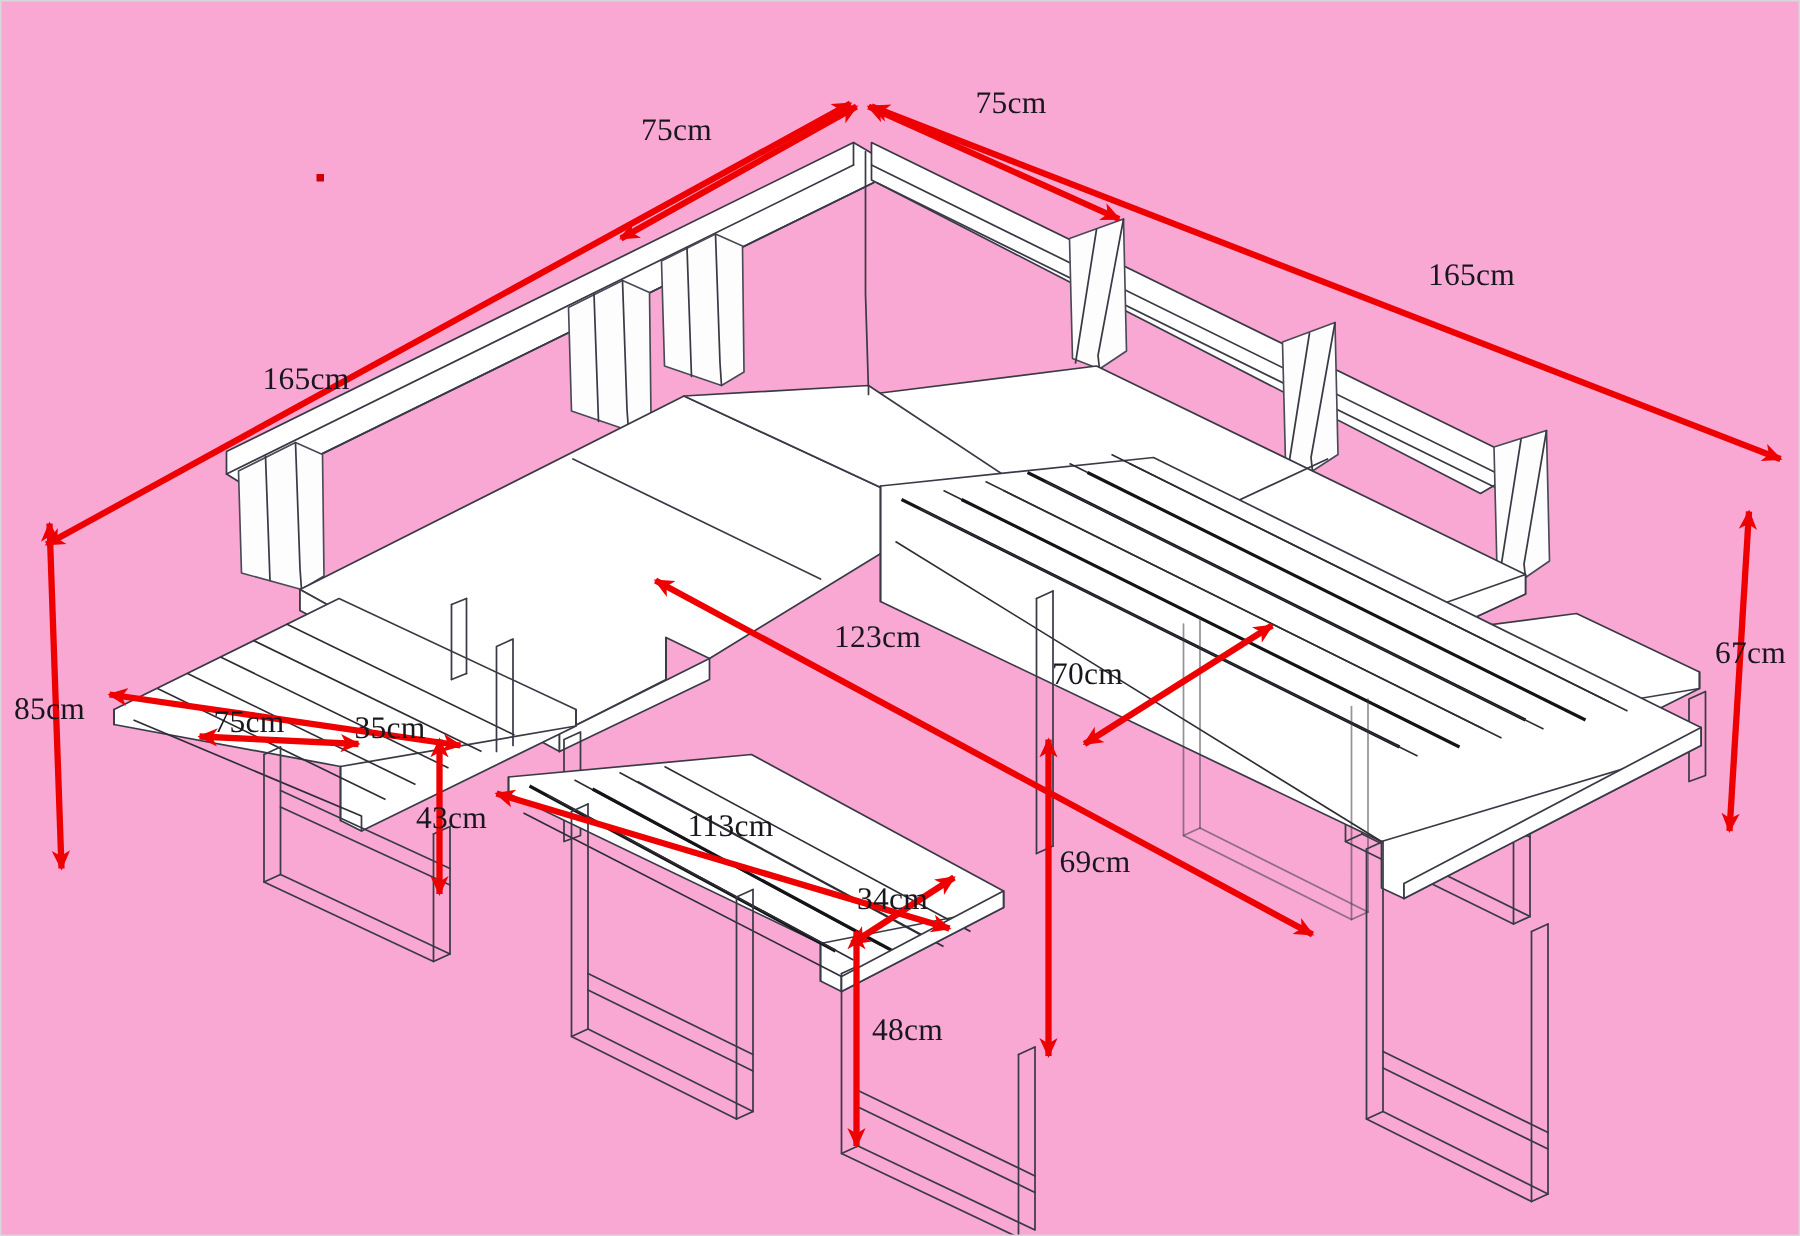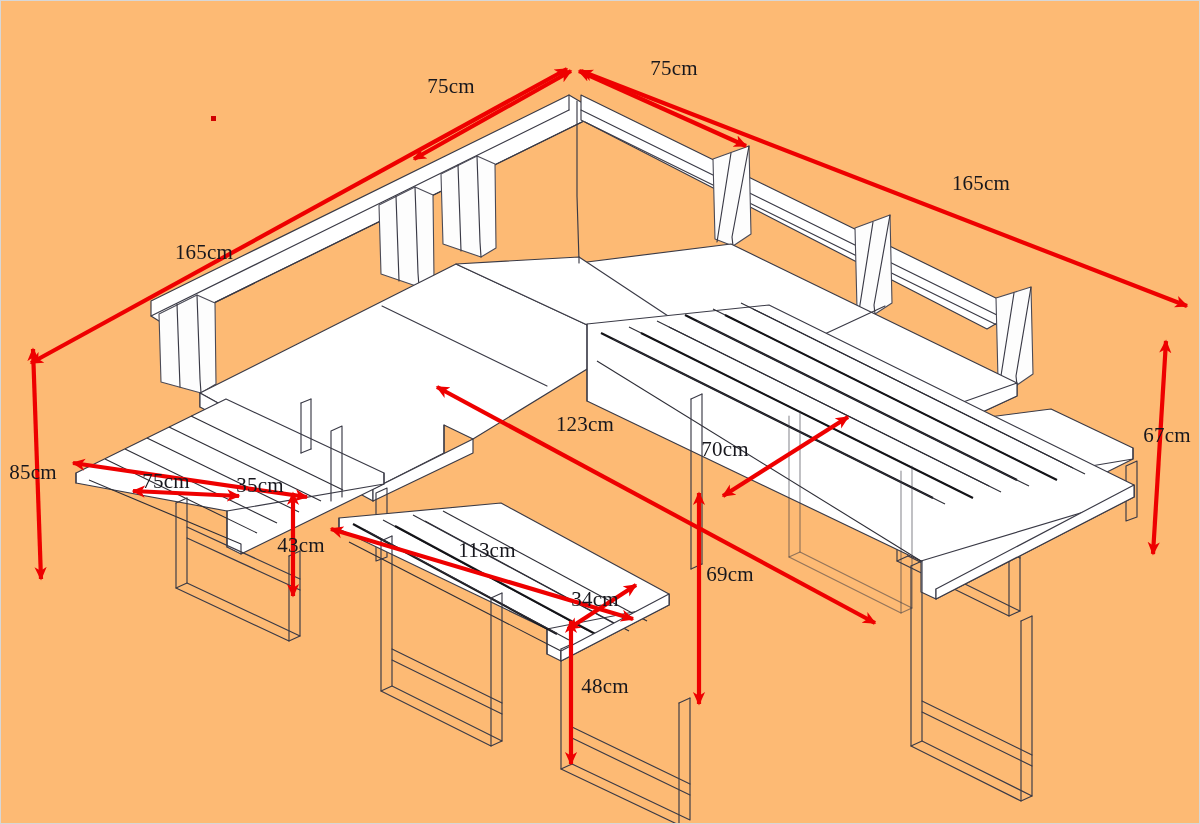--- a/index.html
+++ b/index.html
@@ -8,21 +8,21 @@
     padding: 0;
     background: #ffffff;
   }
   body {
     font-family: "Liberation Serif", "DejaVu Serif", serif;
   }
   #drawing-root {
     position: relative;
     width: 1200px;
     height: 824px;
-    background: #fdba74;
+    background: #f9a8d4;
     box-sizing: border-box;
     border: 1px solid #d7d7d7;
     overflow: hidden;
     text-decoration: underline;
   }
   #drawing-svg {
     position: absolute;
     left: 0;
     top: 0;
     width: 1200px;

